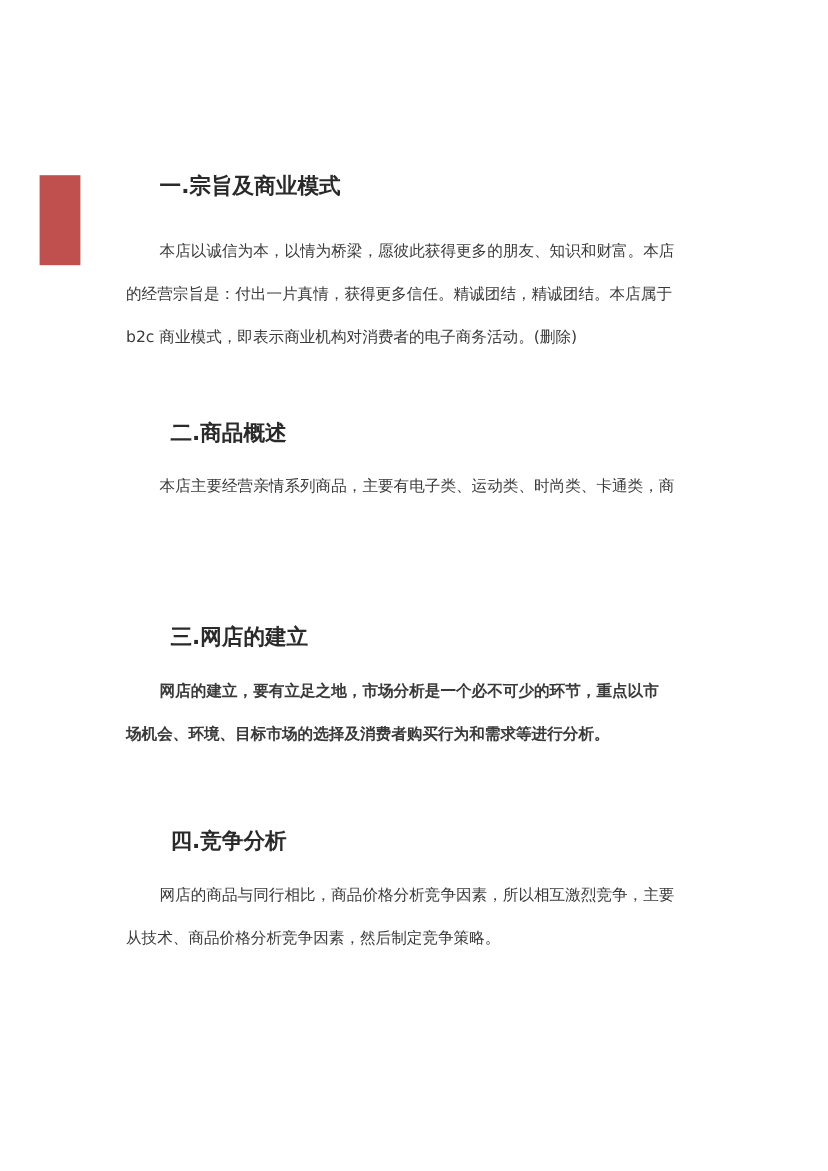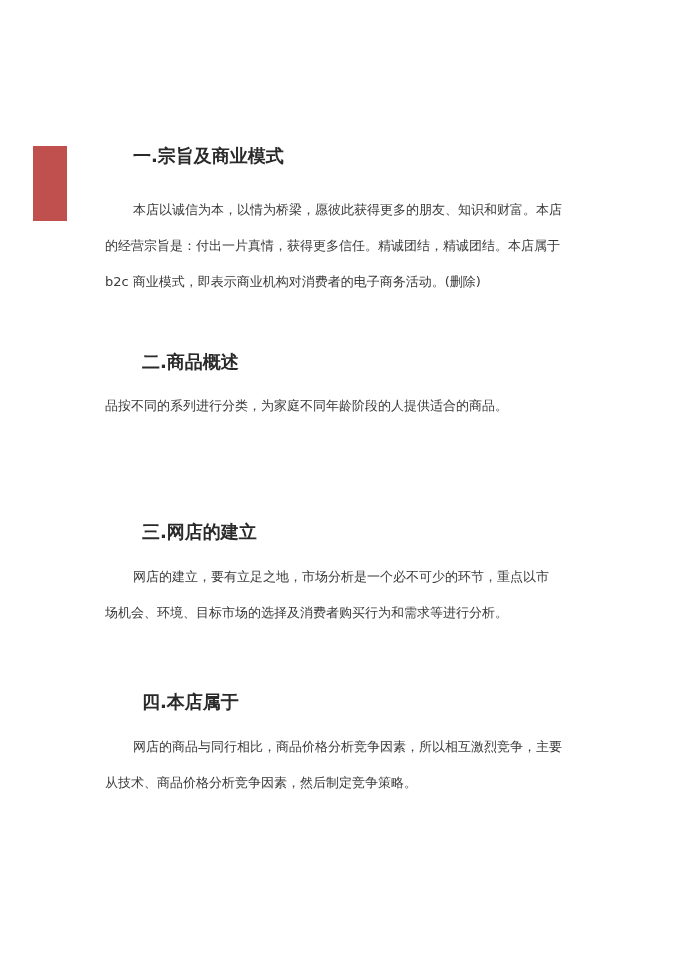--- a/index.html
+++ b/index.html
@@ -18,26 +18,26 @@
 
 <div class="section-title" style="left:133px; top:145px;text-align:right;">一.宗旨及商业模式</div>
 <div class="para" style="top:192px;">
   <span class="line first">本店以诚信为本，以情为桥梁，愿彼此获得更多的朋友、知识和财富。本店</span>
   <span class="line">的经营宗旨是：付出一片真情，获得更多信任。精诚团结，精诚团结。本店属于</span>
   <span class="line">b2c 商业模式，即表示商业机构对消费者的电子商务活动。(删除)</span>
 </div>
 
 <div class="section-title" style="left:142px; top:351px;">二.商品概述</div>
 <div class="para" style="top:388px;">
-  <span class="line">品按不同的系列进行分类，为家庭不同年龄阶段的人提供适合的商品。</span>
+  <span class="line first">本店主要经营亲情系列商品，主要有电子类、运动类、时尚类、卡通类，商</span>
 </div>
 
 <div class="section-title" style="left:142px; top:521px;">三.网店的建立</div>
-<div class="para" style="top:559px;">
+<div class="para" style="top:559px;font-weight:bold;">
   <span class="line first">网店的建立，要有立足之地，市场分析是一个必不可少的环节，重点以市</span>
   <span class="line">场机会、环境、目标市场的选择及消费者购买行为和需求等进行分析。</span>
 </div>
 
-<div class="section-title" style="left:142px; top:691px;">四.本店属于</div>
+<div class="section-title" style="left:142px; top:691px;">四.竞争分析</div>
 <div class="para" style="top:729px;">
   <span class="line first">网店的商品与同行相比，商品价格分析竞争因素，所以相互激烈竞争，主要</span>
   <span class="line">从技术、商品价格分析竞争因素，然后制定竞争策略。</span>
 </div>
 
 </body></html>

